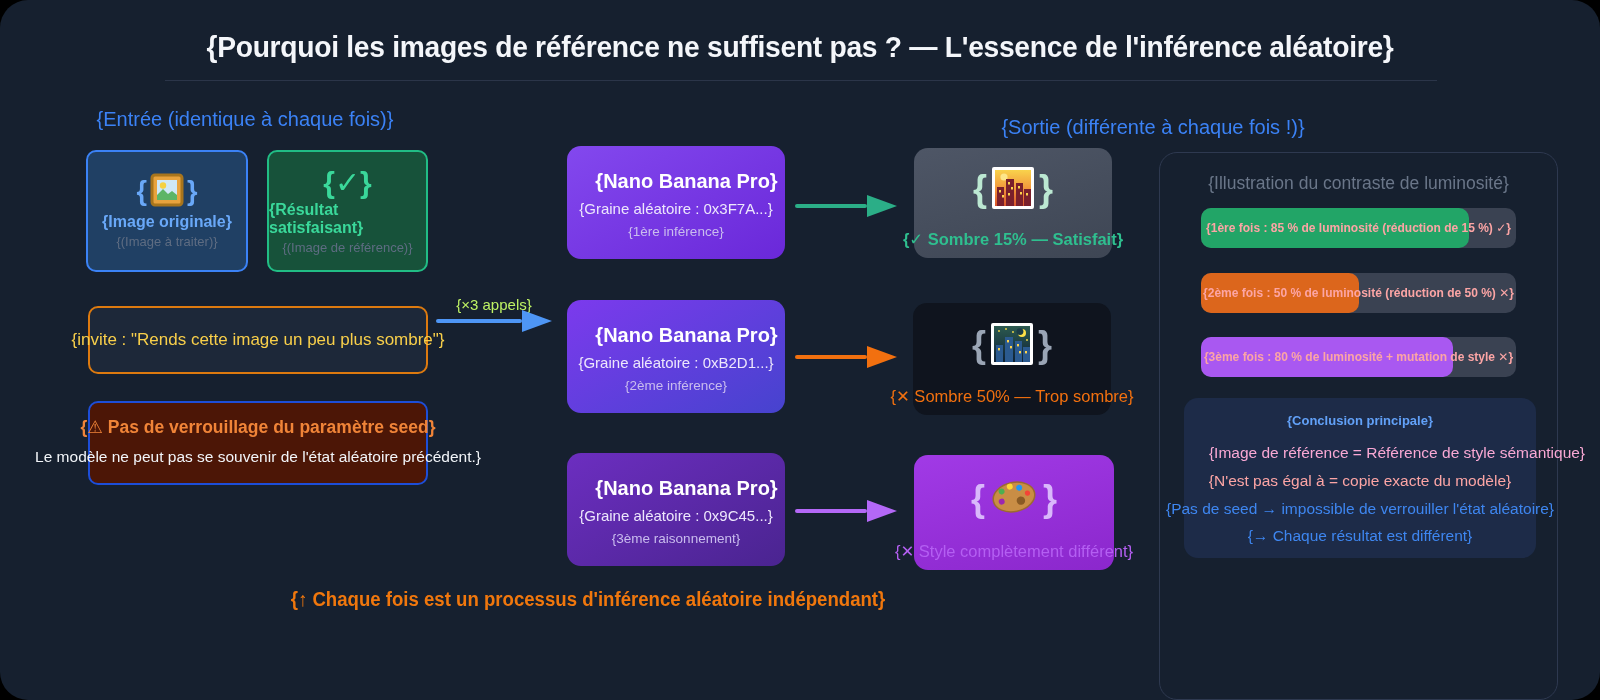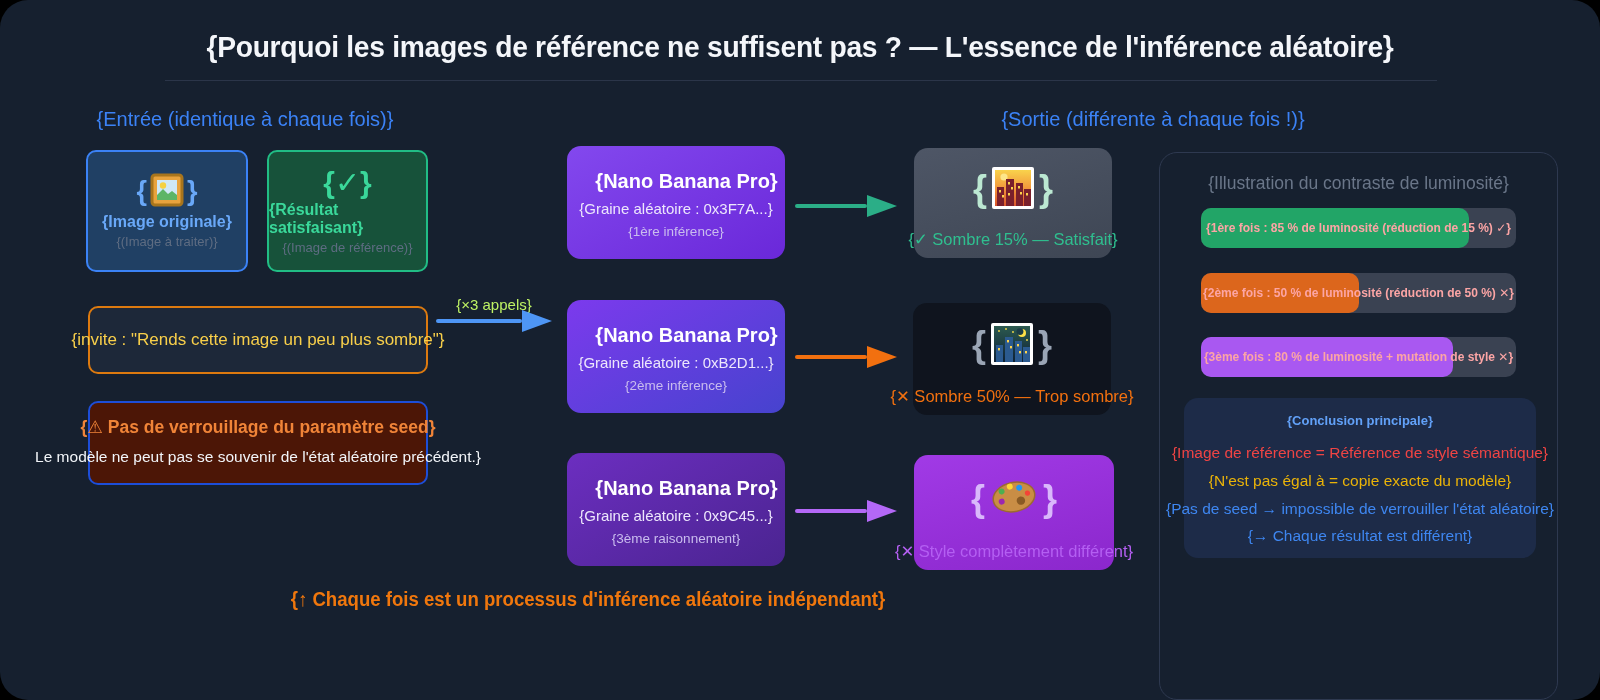--- a/index.html
+++ b/index.html
@@ -6,21 +6,21 @@
   .stage{position:relative;width:1600px;height:700px;background:#16202f;border-radius:28px;overflow:hidden;
          font-family:"Liberation Sans","DejaVu Sans",sans-serif;}
   .abs{position:absolute;}
   .cx{transform:translateX(-50%);white-space:nowrap;}
 
   .page-title{left:0;right:0;top:30px;text-align:center;font-size:30px;font-weight:bold;color:#f4f6fa;transform:scaleX(.94);letter-spacing:-.3px;}
   .divider{left:165px;top:80px;width:1272px;height:1px;background:#2b3549;}
 
   .section-header{font-size:20px;color:#3b82f6;}
   .hdr-in{left:245px;top:108px;}
-  .hdr-out{left:1153px;top:108px;text-align:right;}
+  .hdr-out{left:1153px;top:116px;text-align:right;}
 
   .card{box-sizing:border-box;border-radius:10px;display:flex;flex-direction:column;align-items:center;justify-content:center;gap:3px;}
   .card-original{left:86px;top:150px;width:162px;height:122px;border:2px solid #3b82f6;background:#204064;}
   .card-reference{left:267px;top:150px;width:161px;height:122px;border:2px solid #21bd85;background:#17523a;}
   .icon-row{display:flex;align-items:center;gap:3px;line-height:1;}
   .brace-blue{font-size:27px;font-weight:600;color:#69a8f8;}
   .check-big{font-size:30px;font-weight:bold;color:#3ad89a;line-height:1;}
   .card-label{font-size:16px;font-weight:600;}
   .card-original .card-label{color:#69a8f8;}
   .card-reference .card-label{color:#3ad89a;}
@@ -170,21 +170,21 @@
               <rect x="19" y="20" width="2" height="2.5"></rect>
             <rect x="16" y="26" width="2" height="2.5"></rect>
               <rect x="26" y="19" width="2" height="2.5"></rect>
             <rect x="28" y="25" width="2" height="2.5"></rect>
               <rect x="34" y="26" width="2" height="2.5"></rect>
           </g>
         </svg>
       </span>
       <span class="out-brace" style="color: rgb(188, 232, 210);">}</span>
     </div>
-    <div class="output-label" style="color: rgb(47, 191, 143);">{✓ Sombre 15% — Satisfait}</div>
+    <div class="output-label" style="color: rgb(47, 191, 143); font-weight: bold;">{✓ Sombre 15% — Satisfait}</div>
   </div>
 
   <div class="abs output-card oc-2">
     <div class="output-icon-row">
       <span class="out-brace" style="color: rgb(154, 165, 181);">{</span>
       <span>
         <svg width="42" height="42" viewBox="0 0 42 42">
           <defs>
               <linearGradient id="skyNight" x1="0" y1="0" x2="0" y2="1">
             <stop offset="0" stop-color="#2c5a50"></stop>
@@ -254,22 +254,22 @@
       <div class="bar-fill" style="width: 50%; background: rgb(220, 102, 28);"></div>
       <div class="bar-label">{2ème fois : 50 % de luminosité (réduction de 50 %) ✕}</div>
     </div>
     <div class="bar-track bt-3">
       <div class="bar-fill" style="width: 80%; background: rgb(169, 88, 241);"></div>
       <div class="bar-label">{3ème fois : 80 % de luminosité + mutation de style ✕}</div>
     </div>
 
     <div class="conclusion">
       <div class="conclusion-title">{Conclusion principale}</div>
-      <div class="conclusion-line cl-0" style="color: #ef4444;">{Image de référence = Référence de style sémantique}</div>
-      <div class="conclusion-line cl-1" style="color: #eab308;">{N'est pas égal à = copie exacte du modèle}</div>
+      <div class="conclusion-line cl-0" style="color: #f9a8d4; margin-left: 37px;">{Image de référence = Référence de style sémantique}</div>
+      <div class="conclusion-line cl-1" style="color: #fca5a5;">{N'est pas égal à = copie exacte du modèle}</div>
       <div class="conclusion-line cl-2" style="color: rgb(62, 134, 240);">{Pas de seed → impossible de verrouiller l'état aléatoire}</div>
       <div class="conclusion-line cl-3" style="color: rgb(62, 134, 240);">{→ Chaque résultat est différent}</div>
     </div>
   </div>
 
   <div class="abs footer-note">{↑ Chaque fois est un processus d'inférence aléatoire indépendant}</div>
 
 </div>
 
 </body></html>

